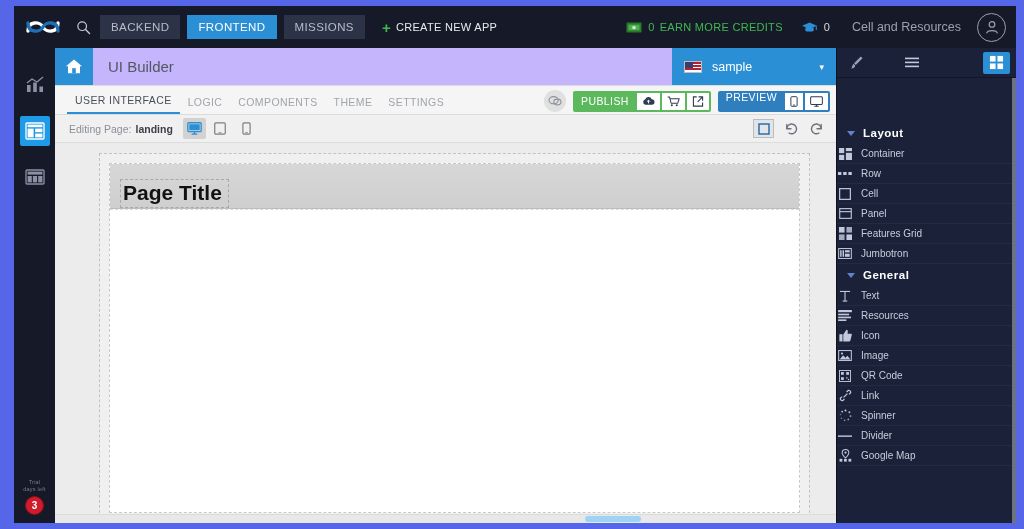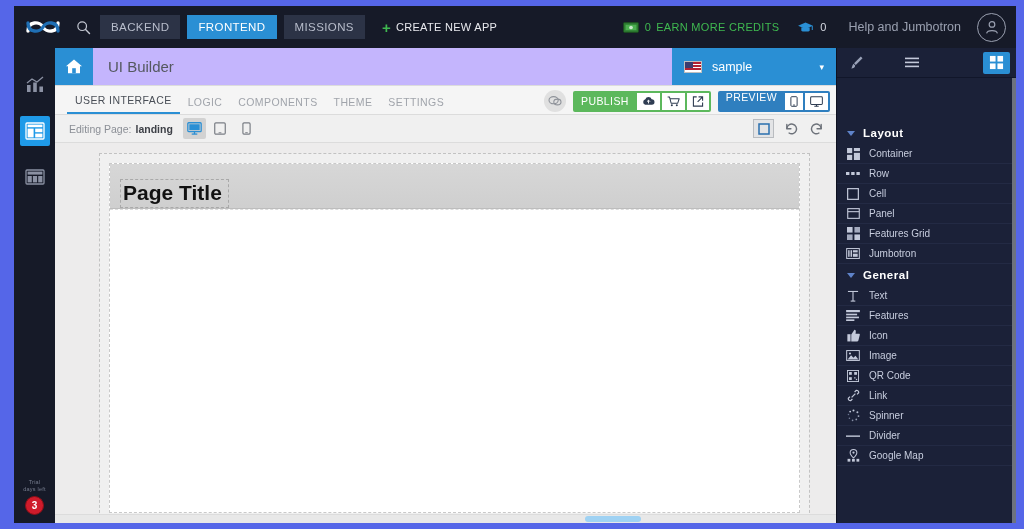--- a/index.html
+++ b/index.html
@@ -360,21 +360,20 @@
   }
   .rp-caret {
     border-left: 4px solid transparent;
     border-right: 4px solid transparent;
     border-top: 5px solid #5f83c9;
     margin-right: 8px;
   }
   .rp-item {
     height: 20px;
     display: flex; align-items: center;
-    padding-left: 8px;
     color: #c7cdde;
     font-size: 10px;
     border-bottom: 1px solid #232a44;
     cursor: pointer;
   }
   .rp-item .ic {
     width: 16px; height: 14px;
     margin-right: 8px;
     display: flex; align-items: center; justify-content: center;
     flex: 0 0 16px;
@@ -433,21 +432,21 @@
       <div class="grad">
         <span>
           <svg width="17" height="13" viewBox="0 0 18 14">
             <path d="M9 1.5 L17 5 L9 8.5 L1 5 Z" fill="#2a8fd4"></path>
             <path d="M4.5 7 L4.5 10.4 C4.5 11.6 13.5 11.6 13.5 10.4 L13.5 7" fill="#2a8fd4"></path>
             <line x1="16.3" y1="5.4" x2="16.3" y2="9.6" stroke="#2a8fd4" stroke-width="1.1"></line>
           </svg>
         </span>
         <span class="gnum">0</span>
       </div>
-      <div class="help">Help and Jumbotron</div>
+      <div class="help">Cell and Resources</div>
       <div class="avatar">
         <svg width="16" height="16" viewBox="0 0 16 16">
           <circle cx="8" cy="5.4" r="2.8" stroke="#9aa0b0" stroke-width="1.2" fill="none"></circle>
           <path d="M2.6 14.4 C3.3 10.6 12.7 10.6 13.4 14.4" stroke="#9aa0b0" stroke-width="1.2" fill="none"></path>
         </svg>
       </div>
     </div>
   </div>
 
   <div class="body-wrap">
@@ -745,21 +744,21 @@
         </div>
         <div class="rp-item">
           <span class="ic">
             <svg width="14" height="11" viewBox="0 0 15 12">
                 <rect x="0" y="0" width="15" height="2.4" fill="#c3c9da"></rect>
                 <rect x="0" y="4" width="12" height="1.8" fill="#c3c9da"></rect>
                 <rect x="0" y="7.2" width="14" height="1.8" fill="#c3c9da"></rect>
                 <rect x="0" y="10.2" width="9" height="1.8" fill="#c3c9da"></rect>
               </svg>
           </span>
-          <span>Features</span>
+          <span>Resources</span>
         </div>
         <div class="rp-item">
           <span class="ic">
             <svg width="13" height="13" viewBox="0 0 14 14">
                 <rect x="0.4" y="5.6" width="3.4" height="7.8" fill="#c3c9da"></rect>
                 <path d="M4.6 6 L8 0.8 C9.6 0.8 9.8 2.6 9.2 5 L13.2 5 C13.9 5 14 6 13.6 7 L12.4 11.8 C12.2 12.9 11.6 13.4 10.6 13.4 L4.6 13.4 Z" fill="#c3c9da"></path>
               </svg>
           </span>
           <span>Icon</span>
         </div>

